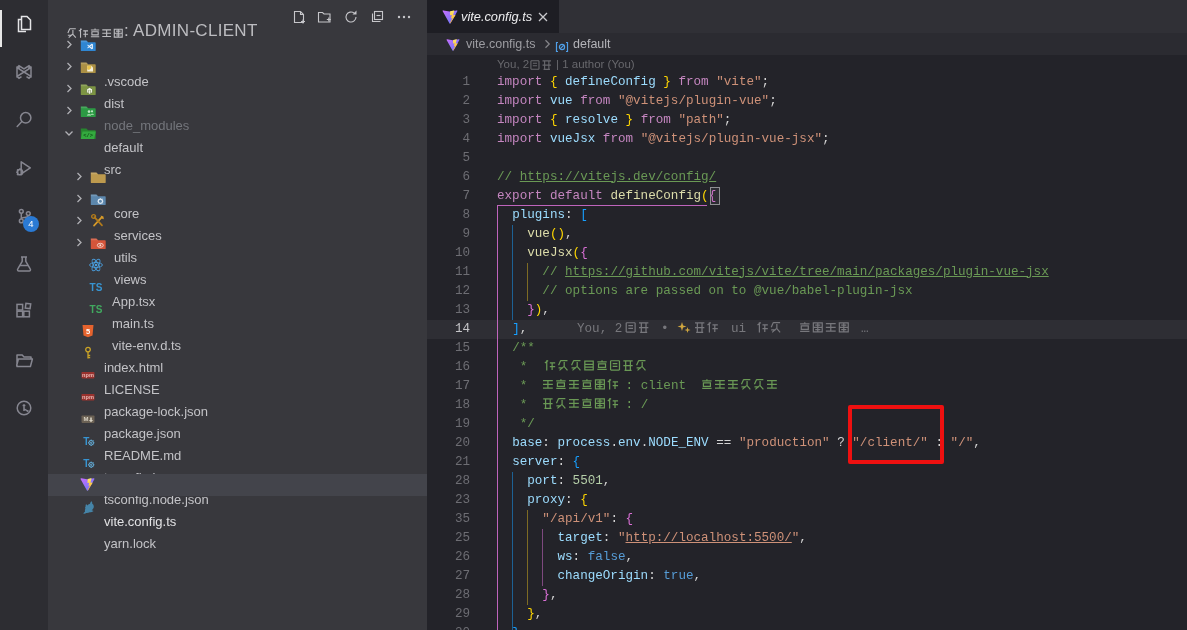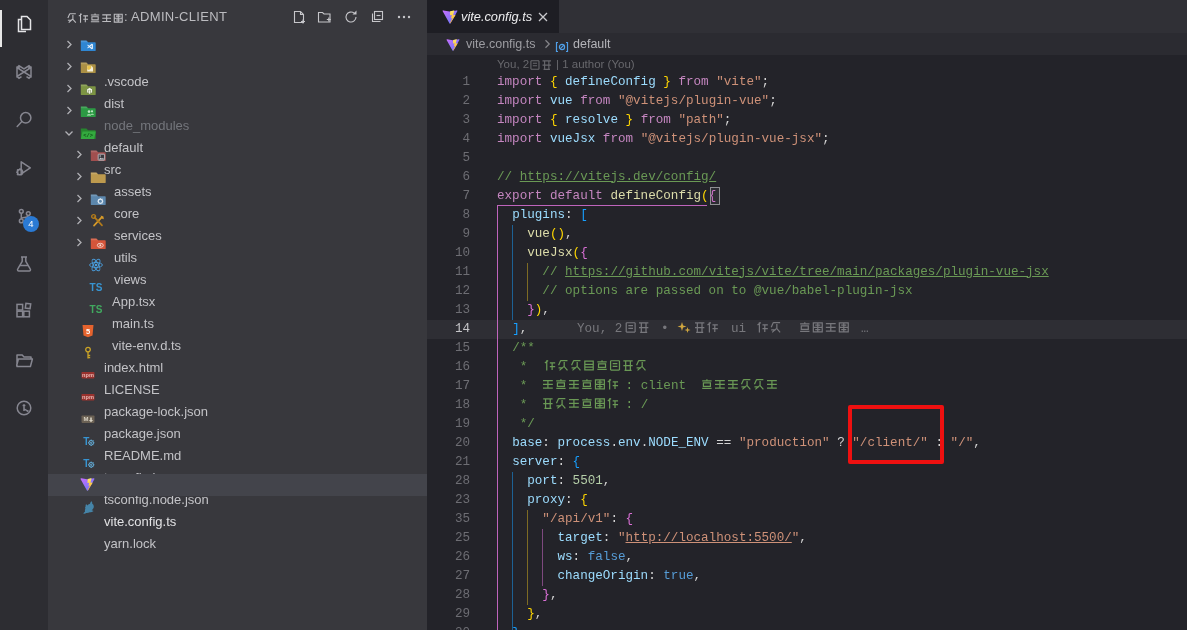--- a/index.html
+++ b/index.html
@@ -65,21 +65,21 @@
     <div style="position:absolute;left:12px;top:396px;width:24px;height:24px"><svg width="24" height="24" viewBox="0 0 24 24">
         <circle stroke="#868690" fill="none" stroke-width="1.5" cx="12" cy="12" r="6.8"></circle>
         <circle fill="#868690" cx="12" cy="9.6" r="1.4"></circle>
         <path stroke="#868690" fill="none" stroke-width="1.5" d="M12 11 V15 M12.3 13.2 L15 14.6"></path>
         <circle fill="#868690" cx="15.6" cy="15" r="1.1"></circle>
       </svg></div>
     <div style="position:absolute;left:0;top:10px;width:2px;height:37px;background:#e7e7e7"></div>
     <div style="position:absolute;left:23px;top:216px;width:16px;height:16px;border-radius:50%;background:#2a7ad4;color:#fff;font-size:9.5px;line-height:16px;text-align:center;font-family:'Liberation Sans',sans-serif">4</div>
   </div>
 <div id="side">
-  <div style="position:absolute;left:18px;top:6px;height:22px;line-height:22px;color:#bcbcc0;font-size:13px;letter-spacing:0.3px"><span style="position:relative;top:1px"><svg width="58.0" height="12.5" viewBox="0 0 500 100" style="vertical-align:-2px;position:relative;top:0px" fill="none" stroke="currentColor" stroke-width="10.5">
+  <div style="position:absolute;left:18px;top:20px;height:22px;line-height:22px;color:#bcbcc0;font-size:17px;letter-spacing:0.3px"><span style="position:relative;top:1px"><svg width="58.0" height="12.5" viewBox="0 0 500 100" style="vertical-align:-2px;position:relative;top:0px" fill="none" stroke="currentColor" stroke-width="10.5">
           <path transform="translate(0,0) scale(0.9) translate(6,5)" d="M30 8 L12 48 M30 8 H88 M60 20 V60 L88 92 M56 60 L20 92 M12 70 H50"></path>
           <path transform="translate(100,0) scale(0.9) translate(6,5)" d="M22 6 V94 M6 30 L34 8 M48 28 H94 M68 28 V90 M48 60 H94"></path>
           <path transform="translate(200,0) scale(0.9) translate(6,5)" d="M10 20 H90 M50 6 V20 M20 36 H80 V66 H20 Z M10 84 H90"></path>
           <path transform="translate(300,0) scale(0.9) translate(6,5)" d="M8 18 H92 M8 50 H92 M8 82 H92 M50 18 V82"></path>
           <path transform="translate(400,0) scale(0.9) translate(6,5)" d="M12 12 H88 V88 H12 Z M12 50 H88 M50 12 V88 M28 30 H72 M28 68 H72"></path>
         </svg></span>: ADMIN-CLIENT</div>
   <div style="position:absolute;left:243px;top:9px"><svg width="16" height="16" viewBox="0 0 16 16">
         <path stroke="#c6c6ca" fill="none" stroke-width="1.1" d="M9.5 2.5 h-6 v11 h9 v-8 z M9.5 2.5 v3 h3"></path>
         <path stroke="#c6c6ca" fill="none" stroke-width="1.1" d="M13 11.5 h-4 M11 9.5 v4" transform="translate(1,1)"></path>
       </svg></div>
@@ -159,35 +159,20 @@
     <div class="trow" style="top:122px">
       <span style="position:absolute;left:13px;top:3px"><svg width="16" height="16" viewBox="0 0 16 16">
           <path stroke="#b0b0b5" fill="none" stroke-width="1.3" d="M4.5 6.5 L8 10 L11.5 6.5"></path>
         </svg></span>
       <span style="position:absolute;left:32px;top:3px"><svg width="16" height="16" viewBox="0 0 16 16">
           <path fill="#27862f" d="M0.8 3.4 h5.6 l1.7 1.8 H15 a0.7 0.7 0 0 1 0.7 0.7 V13.2 a0.9 0.9 0 0 1 -0.9 0.9 H1.7 A0.9 0.9 0 0 1 0.8 13.2 Z"></path>
           <path fill="#34aa3f" d="M2.5 6.6 h13.3 l-1.7 7.5 H0.8 Z"></path>
           <text x="8.2" y="12.2" font-size="5.4" text-anchor="middle" fill="#0f4f17" font-family="Liberation Mono" font-weight="bold">&lt;/&gt;</text>
         </svg></span>
       <span class="tl " style="left:56px">src</span>
-    </div>
-    <div class="trow" style="top:144px">
-      <span style="position:absolute;left:23px;top:3px"><svg width="16" height="16" viewBox="0 0 16 16">
-          <path stroke="#b0b0b5" fill="none" stroke-width="1.3" d="M6.5 4 L10 7.5 L6.5 11"></path>
-        </svg></span>
-      <span style="position:absolute;left:42px;top:3px"><svg width="16" height="16" viewBox="0 0 16 16">
-          <path fill="#a14f4f" d="M0.8 3.4 h5.6 l1.7 1.8 H15 a0.7 0.7 0 0 1 0.7 0.7 V13.2 a0.9 0.9 0 0 1 -0.9 0.9 H1.7 A0.9 0.9 0 0 1 0.8 13.2 Z"></path>
-          <path fill="#ffffff" opacity="0.14" d="M0.8 3.4 h5.6 l1.7 1.8 H0.8 Z"></path>
-          <g transform="translate(8.2,7.2)">
-            <rect x="0" y="0" width="6.4" height="6" rx="0.6" fill="#3a3a40" stroke="#c9c9cf" stroke-width="0.8"></rect>
-            <circle cx="2" cy="1.9" r="0.75" fill="#c9c9cf"></circle>
-            <path fill="#c9c9cf" d="M0.6 5.3 L2.5 3.2 L3.8 4.6 L4.8 3.6 L5.9 5.3 Z"></path>
-          </g>
-        </svg></span>
-      <span class="tl " style="left:66px">assets</span>
     </div>
     <div class="trow" style="top:166px">
       <span style="position:absolute;left:23px;top:3px"><svg width="16" height="16" viewBox="0 0 16 16">
           <path stroke="#b0b0b5" fill="none" stroke-width="1.3" d="M6.5 4 L10 7.5 L6.5 11"></path>
         </svg></span>
       <span style="position:absolute;left:42px;top:3px"><svg width="16" height="16" viewBox="0 0 16 16">
           <path fill="#bd9a4e" d="M0.8 3.4 h5.6 l1.7 1.8 H15 a0.7 0.7 0 0 1 0.7 0.7 V13.2 a0.9 0.9 0 0 1 -0.9 0.9 H1.7 A0.9 0.9 0 0 1 0.8 13.2 Z"></path>
           <path fill="#ffffff" opacity="0.14" d="M0.8 3.4 h5.6 l1.7 1.8 H0.8 Z"></path>
         </svg></span>
       <span class="tl " style="left:66px">core</span>

